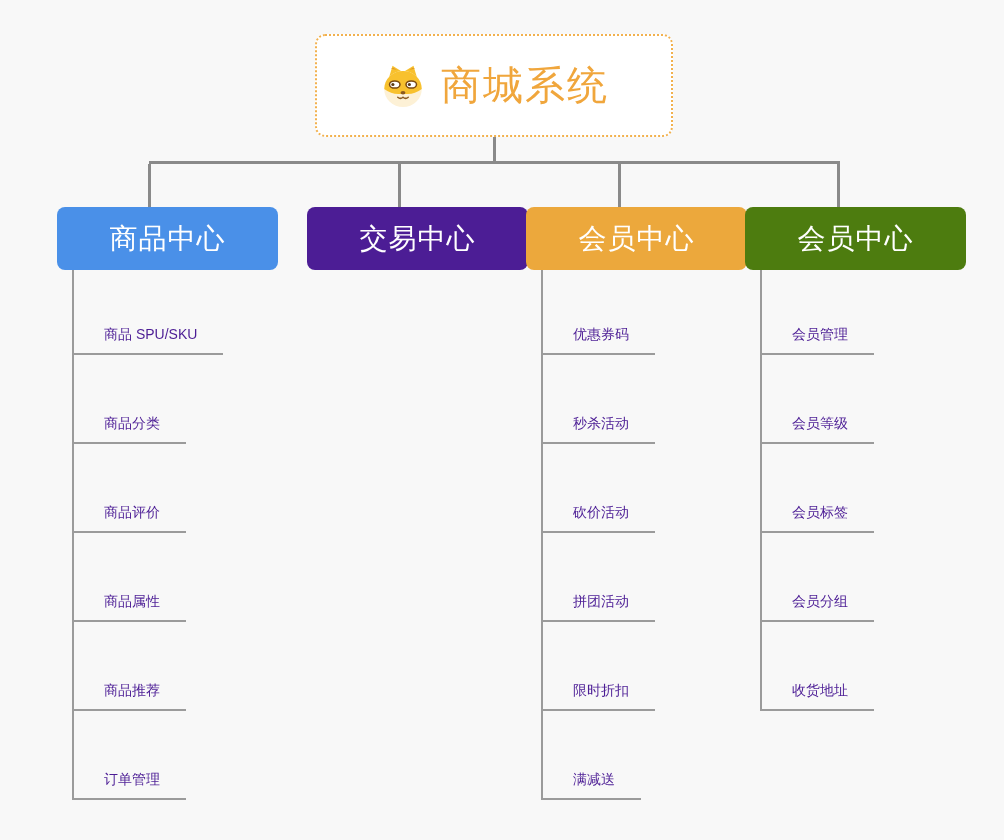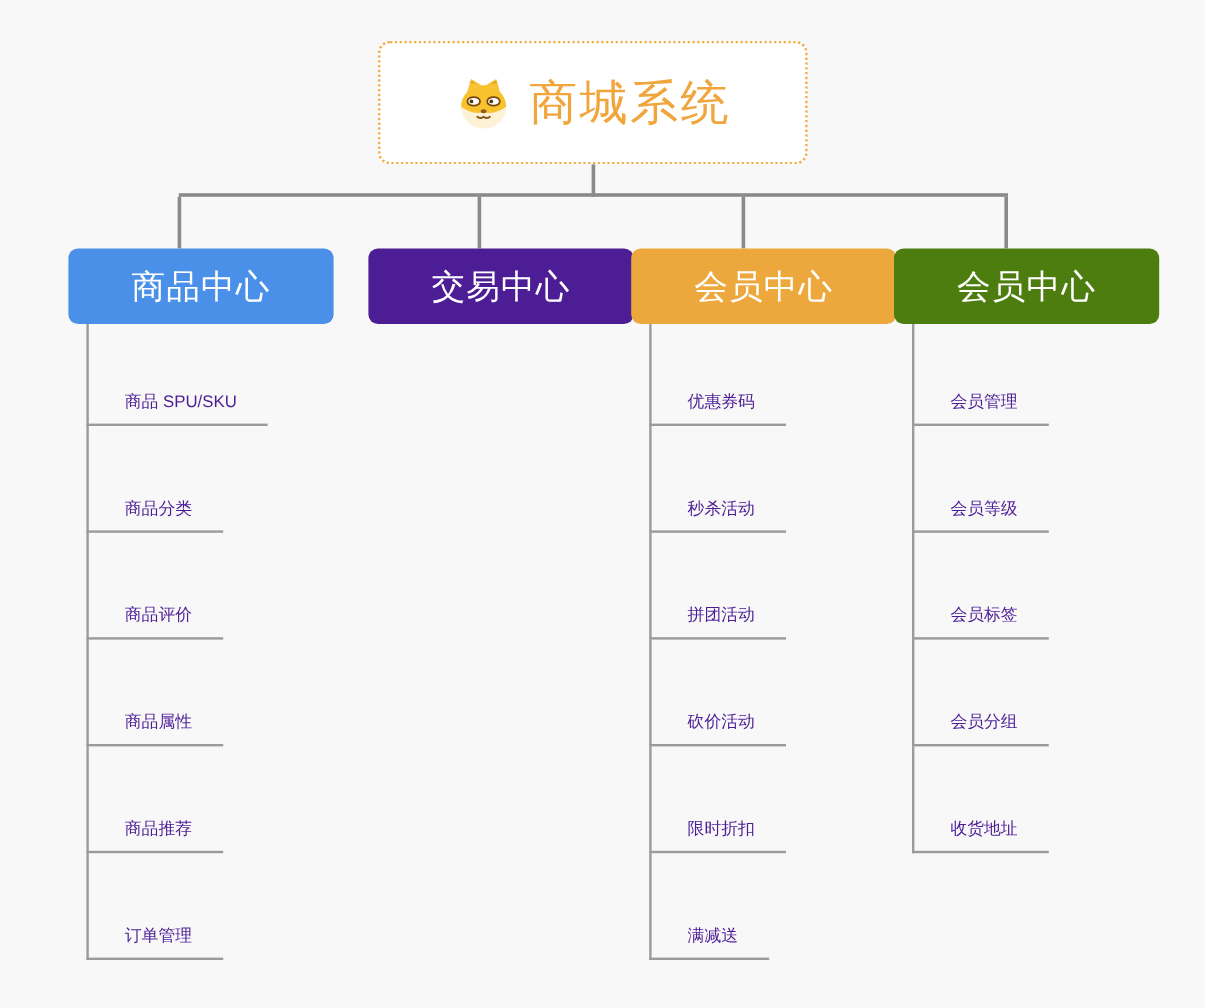--- a/index.html
+++ b/index.html
@@ -162,26 +162,26 @@
 
 
   <div class="branch b2">
     <div class="leaf">
         <span class="leaf-label">优惠券码</span>
       </div>
     <div class="leaf">
         <span class="leaf-label">秒杀活动</span>
       </div>
     <div class="leaf">
+        <span class="leaf-label">砍价活动</span>
+      </div>
+    <div class="leaf">
         <span class="leaf-label">拼团活动</span>
       </div>
     <div class="leaf">
-        <span class="leaf-label">砍价活动</span>
-      </div>
-    <div class="leaf">
         <span class="leaf-label">限时折扣</span>
       </div>
     <div class="leaf">
         <span class="leaf-label">满减送</span>
       </div>
   </div>
 
   <div class="branch b3">
     <div class="leaf">
         <span class="leaf-label">会员管理</span>

